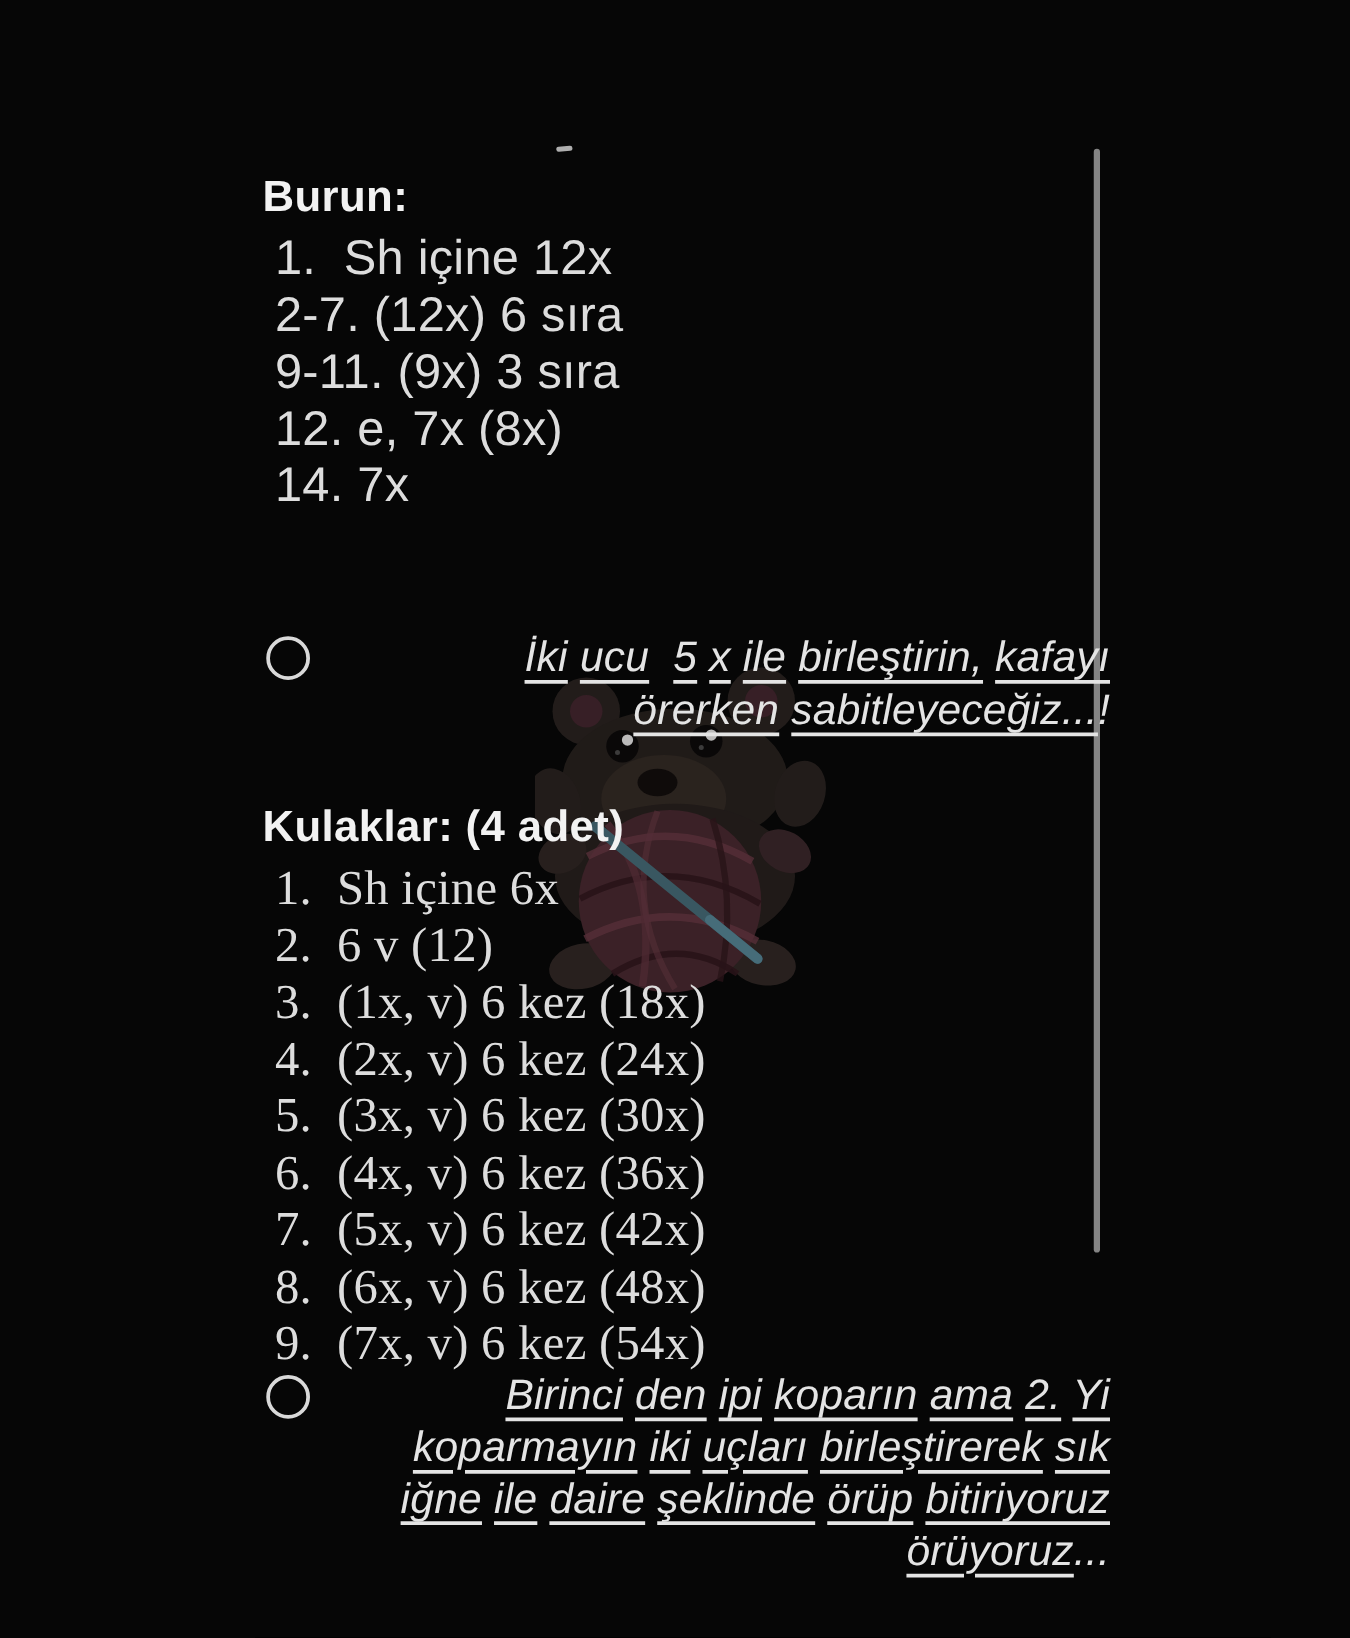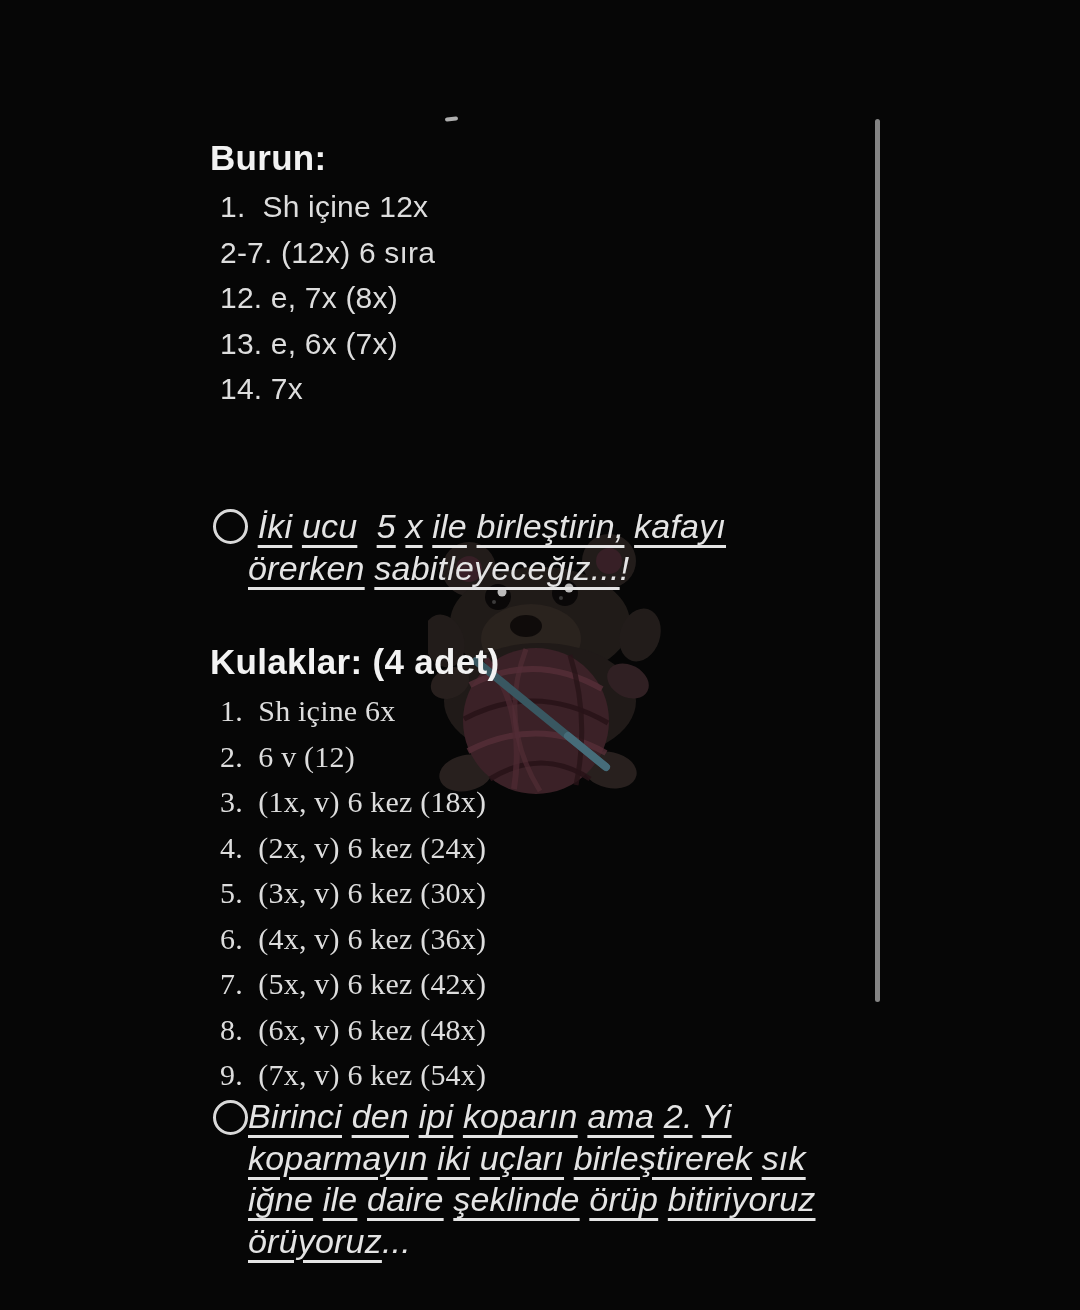--- a/index.html
+++ b/index.html
@@ -22,35 +22,35 @@
     position:absolute; margin:0; font-size:35px; font-weight:700;
     color:#f2f2f2; letter-spacing:.3px; white-space:pre;
   }
   #nose-title{ left:210px; top:138px; }
   #credit{
     position:absolute; left:480px; top:138px; margin:0;
     font-size:34px; font-weight:700; color:#f0f0f0; white-space:pre;
   }
   #ears-title{ left:210px; top:642px;text-align:right; }
   .rows{
-    position:absolute; left:220px; font-size:30px; line-height:45.5px;
+    position:absolute; left:220px; font-size:39px; line-height:45.5px;
     color:#dddddd; white-space:pre; letter-spacing:.2px;
   }
   #nose-rows{ top:184px; }
   #ears-rows{ top:688px;font-family:Liberation Serif, serif; }
   .note{ position:absolute; left:0; top:0; width:1080px; height:0; }
   #nose-note{ top:505px; }
   #ears-note{ top:1096px; }
   .ring{
     position:absolute; left:213px; top:4px; width:29px; height:29px;
     border:3.5px solid #d9d9d9; border-radius:50%; box-sizing:content-box;
   }
   .note-text{
     position:absolute; left:248px; top:0; width:640px;
-    font-size:34px; font-style:italic; color:#e4e4e4; letter-spacing:.2px;
+    font-size:34px; font-style:italic; color:#e4e4e4; letter-spacing:.2px;text-align:right;
   }
   #nose-note .note-text{ line-height:42px; }
   #ears-note .note-text{ line-height:41.5px; }
   .note-line{ white-space:pre-wrap; }
   .u{ text-decoration:underline; text-decoration-thickness:2.5px; text-underline-offset:7px; }
   .tail{ text-decoration:none; }
 </style>
 </head>
 <body>
 
@@ -96,21 +96,21 @@
     <path d="M 58 126 Q 98 176 86 256" stroke="#512b34" stroke-width="6" fill="none" opacity=".8"></path>
     <path d="M 142 122 Q 162 186 148 252" stroke="#2a1419" stroke-width="5" fill="none" opacity=".8"></path>
     <path d="M 98 116 Q 70 190 112 258" stroke="#5a313b" stroke-width="5" fill="none" opacity=".6"></path>
 
     <path d="M 48 128 L 178 234" stroke="#3c5c66" stroke-width="8" stroke-linecap="round"></path>
     <path d="M 140 203 L 178 234" stroke="#4a7280" stroke-width="8" stroke-linecap="round"></path>
   </svg>
 
   <h2 class="section-title" id="nose-title">Burun:</h2>
 
-  <div class="rows" id="nose-rows"><div class="row">1.  Sh içine 12x</div><div class="row">2-7. (12x) 6 sıra</div><div class="row">12. e, 7x (8x)</div><div class="row">13. e, 6x (7x)</div><div class="row">14. 7x</div></div>
+  <div class="rows" id="nose-rows"><div class="row">1.  Sh içine 12x</div><div class="row">2-7. (12x) 6 sıra</div><div class="row">9-11. (9x) 3 sıra</div><div class="row">12. e, 7x (8x)</div><div class="row">14. 7x</div></div>
 
   <div class="note" id="nose-note">
     <span class="ring"></span>
     <div class="note-text">
         <div class="note-line"> <span class="u">İki</span> <span class="u">ucu</span>  <span class="u">5</span> <span class="u">x</span> <span class="u">ile</span> <span class="u">birleştirin,</span> <span class="u">kafayı</span></div>
         <div class="note-line"><span class="u">örerken</span> <span class="u">sabitleyeceğiz...</span><span class="tail">!</span></div>
       </div>
   </div>
 
   <h2 class="section-title" id="ears-title">Kulaklar: (4 adet)</h2>

